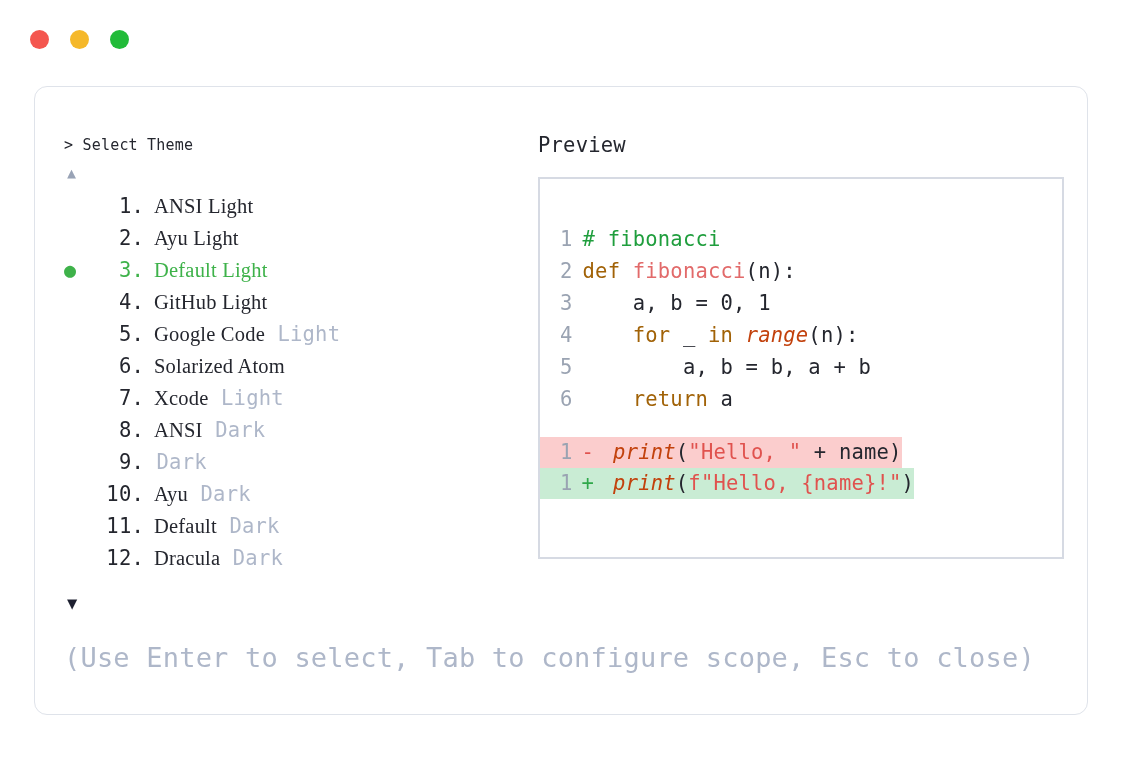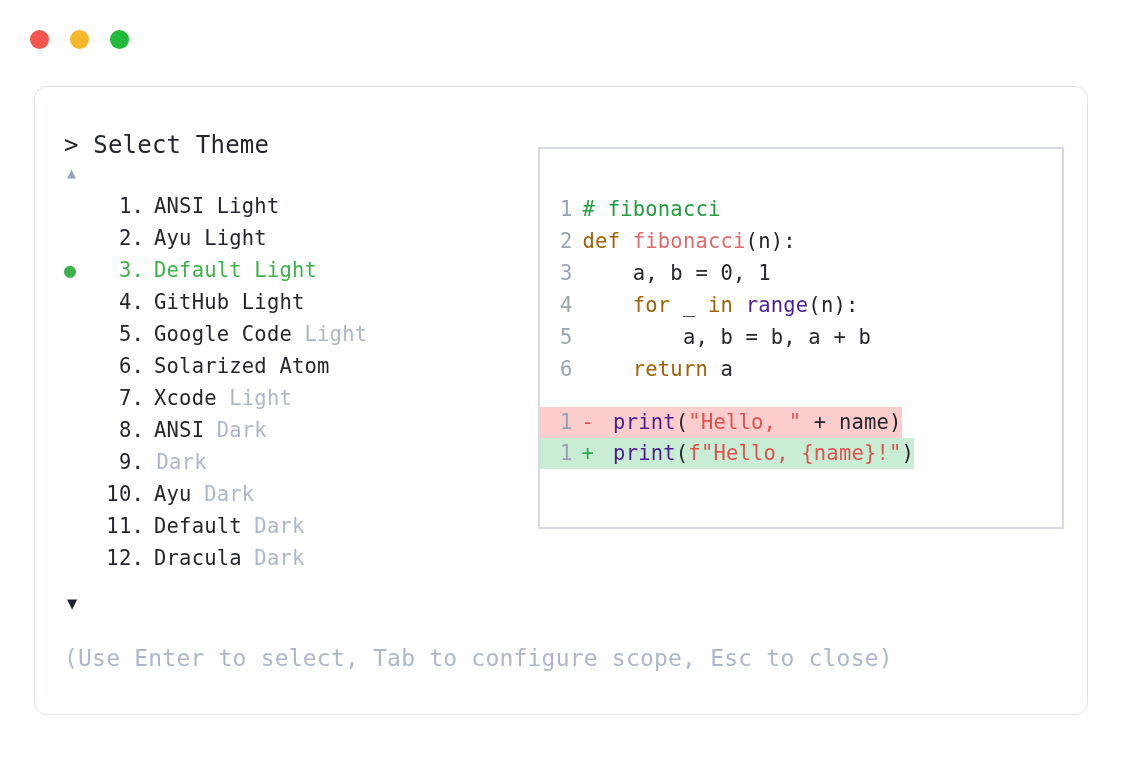--- a/index.html
+++ b/index.html
@@ -56,21 +56,21 @@
   }
 
   
   .left-col {
     position: absolute;
     left: 29px;
     top: 43px;
     width: 470px;
   }
   .prompt-line {
-    font-size: 24px;
+    font-size: 15px;
     line-height: 30px;
     color: #24262e;
     letter-spacing: 0.2px;
     white-space: pre;
   }
   .prompt-caret { color: #24262e; }
 
   .scroll-arrow {
     font-size: 15px;
     line-height: 26px;
@@ -102,21 +102,21 @@
     font-size: 20px;
     color: transparent;
   }
   .theme-row.selected .bullet-cell { color: #3eb24a; }
   .idx-cell {
     width: 50px;
     flex: 0 0 50px;
     text-align: right;
     color: #24262e;
   }
-  .name-cell { color: #24262e; padding-left: 10px; }
+  .name-cell { color: #24262e; padding-left: 10px; font-family: Liberation Serif, serif; }
   .variant-tag { color: #aeb7c9; }
   .theme-row.selected .idx-cell,
   .theme-row.selected .name-cell,
   .theme-row.selected .variant-tag { color: #3eb24a; }
 
   
   .right-col {
     position: absolute;
     left: 503px;
     top: 43px;
@@ -181,31 +181,31 @@
   .diff-line.plus  { background: #c9ecd4; }
   .diff-line .gutter { color: #9aa3b2; }
   .diff-marker { padding-left: 9px; padding-right: 9px; }
   .diff-line.minus .diff-marker { color: #e0524e; }
   .diff-line.plus  .diff-marker { color: #2fa84a; }
 
   
   .tok-comment  { color: #1f9e3d; }
   .tok-keyword  { color: #a16207; }
   .tok-func     { color: #e26a6a; margin-top: 16px; }
-  .tok-builtin  { color: #4c1d95; }
+  .tok-builtin  { color: #c2410c; font-style: italic; }
   .tok-plain    { color: #24262e; }
   .tok-string   { color: #e0524e; }
   .tok-fprefix  { color: #e0524e; }
 
   
   .hint {
     position: absolute;
     left: 29px;
     top: 556px;
-    font-size: 23px;
+    font-size: 27px;
     line-height: 30px;
     color: #aeb7c9;
     letter-spacing: 0.2px;
     white-space: pre;
   }
 </style>
 </head>
 <body>
 
 <div class="screen">
@@ -236,20 +236,21 @@
             <li class="theme-row"><span class="bullet-cell">●</span><span class="idx-cell">9.</span><span class="variant-tag"> Dark</span></li>
             <li class="theme-row"><span class="bullet-cell">●</span><span class="idx-cell">10.</span><span class="name-cell">Ayu</span><span class="variant-tag"> Dark</span></li>
             <li class="theme-row"><span class="bullet-cell">●</span><span class="idx-cell">11.</span><span class="name-cell">Default</span><span class="variant-tag"> Dark</span></li>
             <li class="theme-row"><span class="bullet-cell">●</span><span class="idx-cell">12.</span><span class="name-cell">Dracula</span><span class="variant-tag"> Dark</span></li>
           </ul>
 
         <div class="scroll-arrow down">▼</div>
       </div>
 
       <div class="right-col">
+        <div class="preview-label">Preview</div>
         <div class="preview-box">
           <div class="code-area">
             <div id="code-lines">
                 <div class="code-line"><span class="gutter">1</span><span class="code-text"><span class="tok-comment"># fibonacci</span></span></div>
                 <div class="code-line"><span class="gutter">2</span><span class="code-text"><span class="tok-keyword">def </span><span class="tok-func">fibonacci</span><span class="tok-plain">(n):</span></span></div>
                 <div class="code-line"><span class="gutter">3</span><span class="code-text"><span class="tok-plain">    a, b = 0, 1</span></span></div>
                 <div class="code-line"><span class="gutter">4</span><span class="code-text"><span class="tok-plain">    </span><span class="tok-keyword">for </span><span class="tok-plain">_ </span><span class="tok-keyword">in </span><span class="tok-builtin">range</span><span class="tok-plain">(n):</span></span></div>
                 <div class="code-line"><span class="gutter">5</span><span class="code-text"><span class="tok-plain">        a, b = b, a + b</span></span></div>
                 <div class="code-line"><span class="gutter">6</span><span class="code-text"><span class="tok-plain">    </span><span class="tok-keyword">return </span><span class="tok-plain">a</span></span></div>
               </div>

